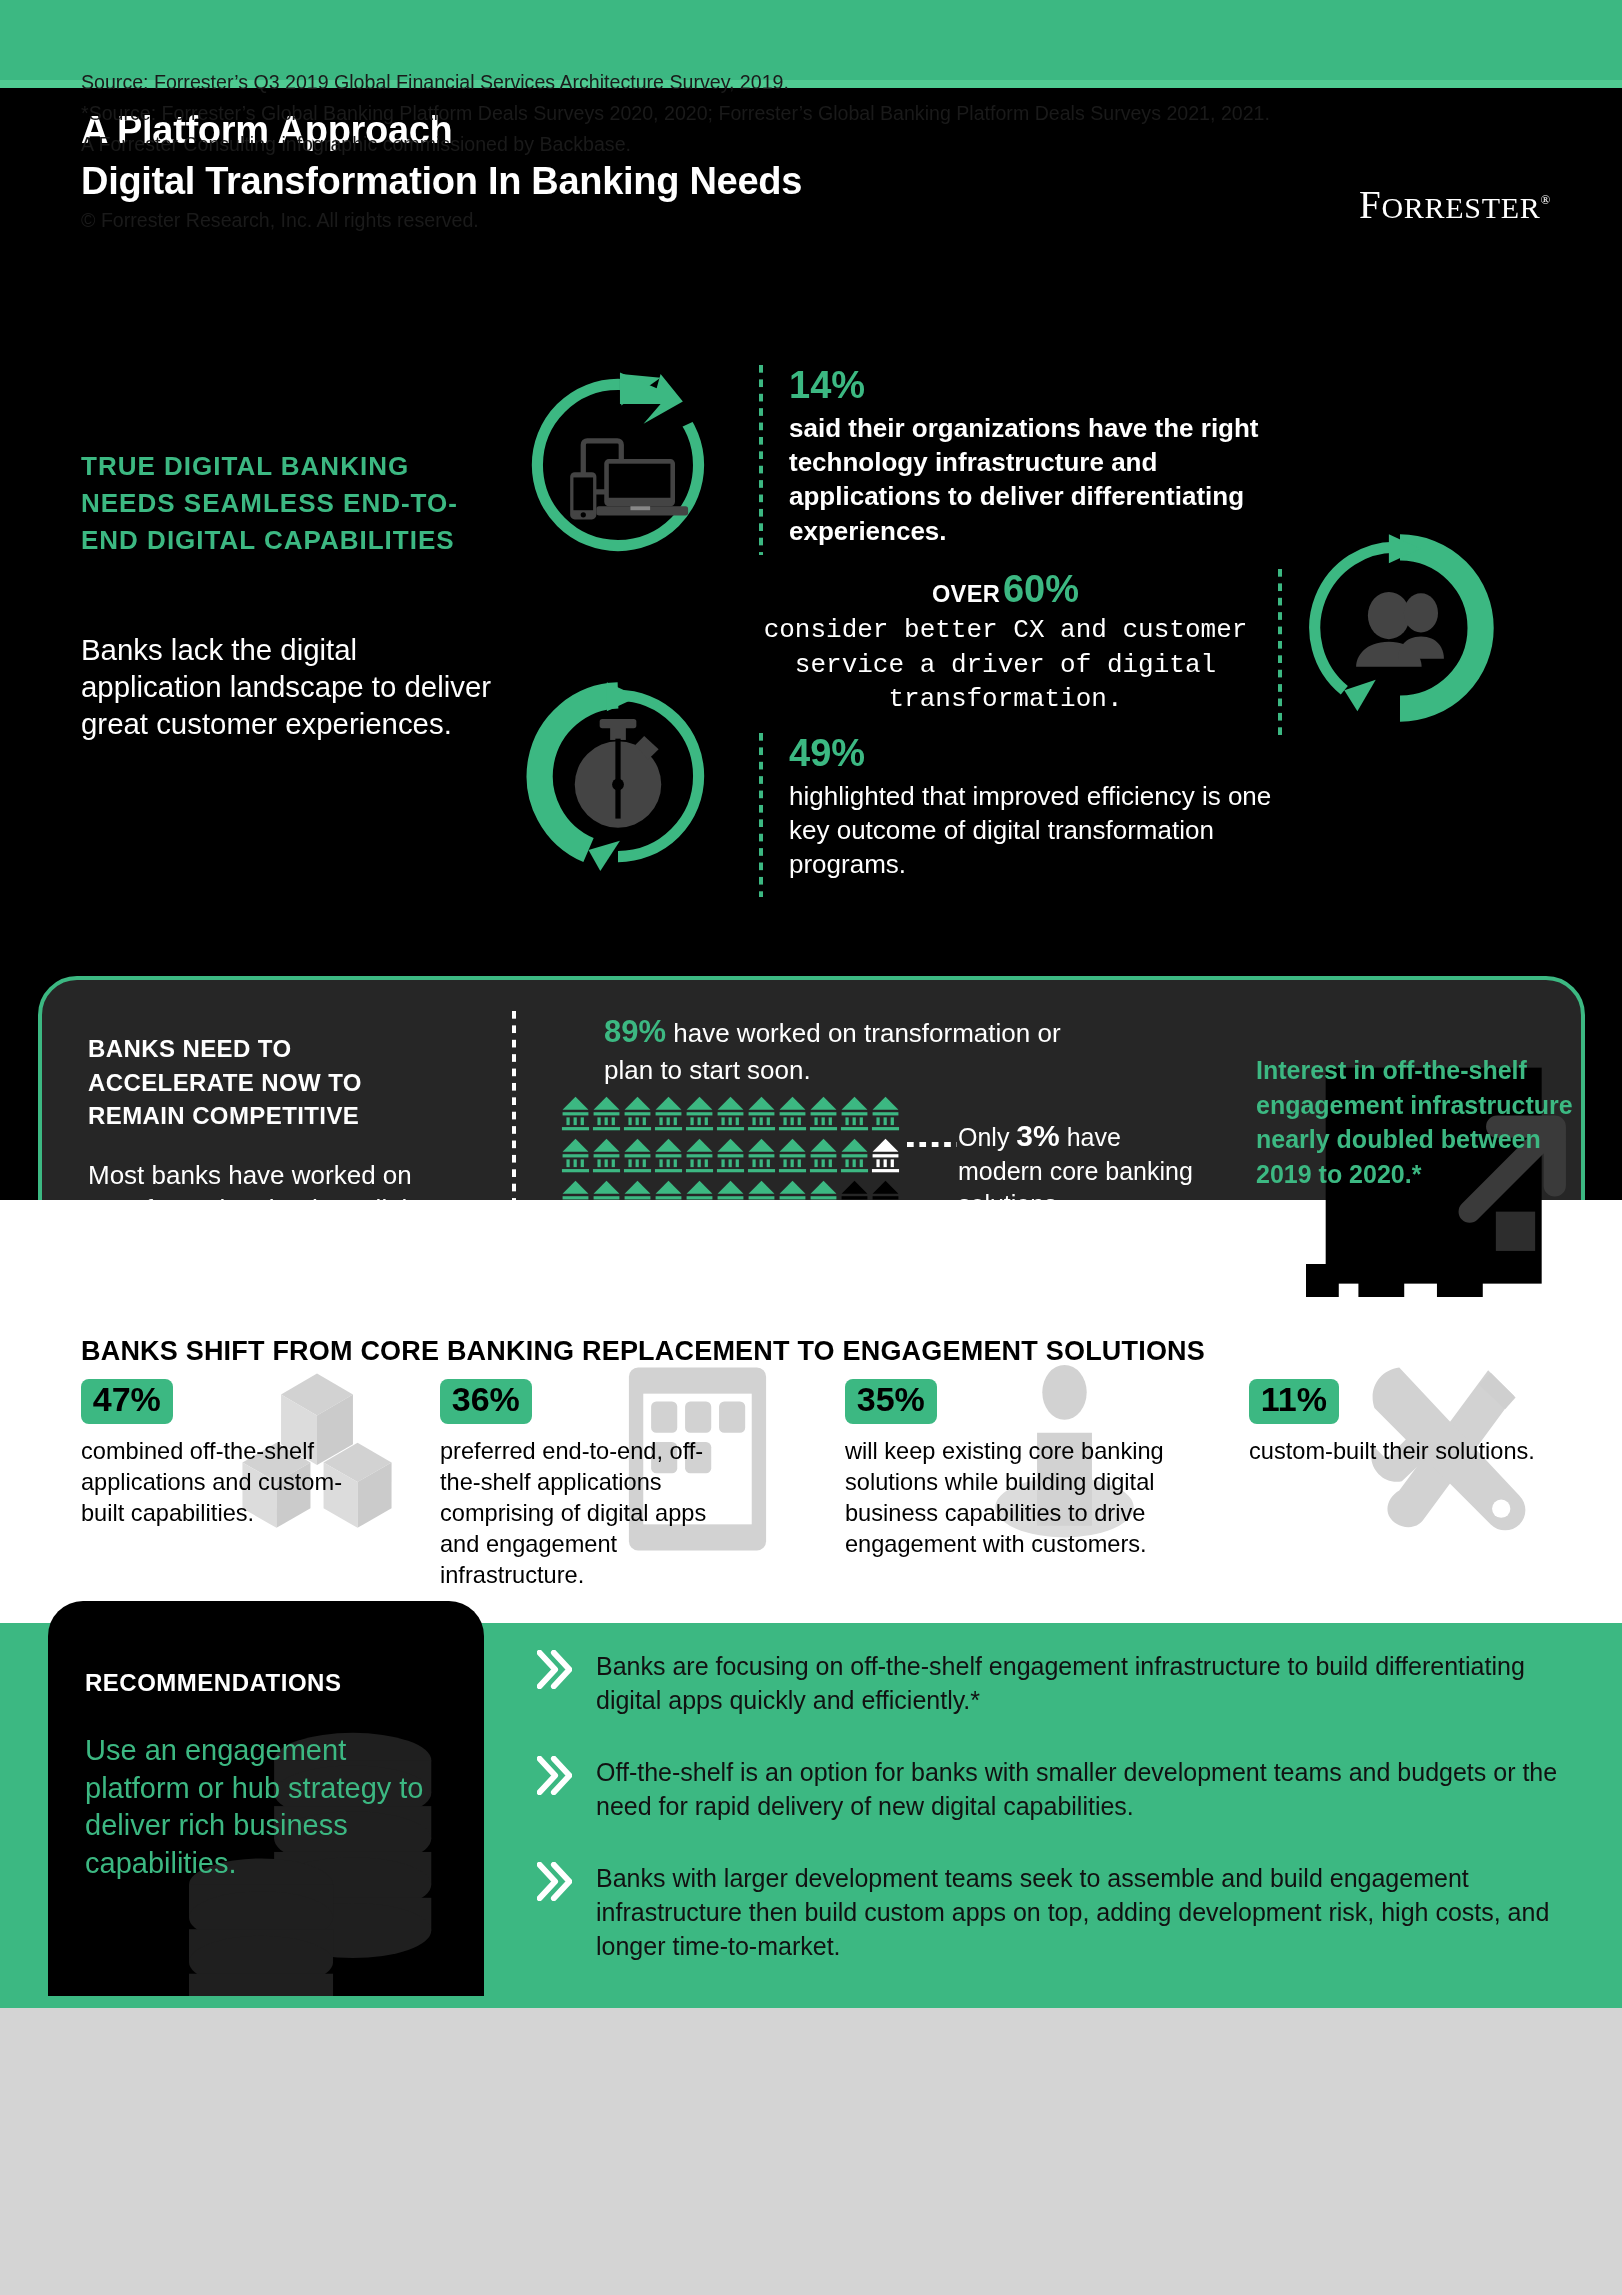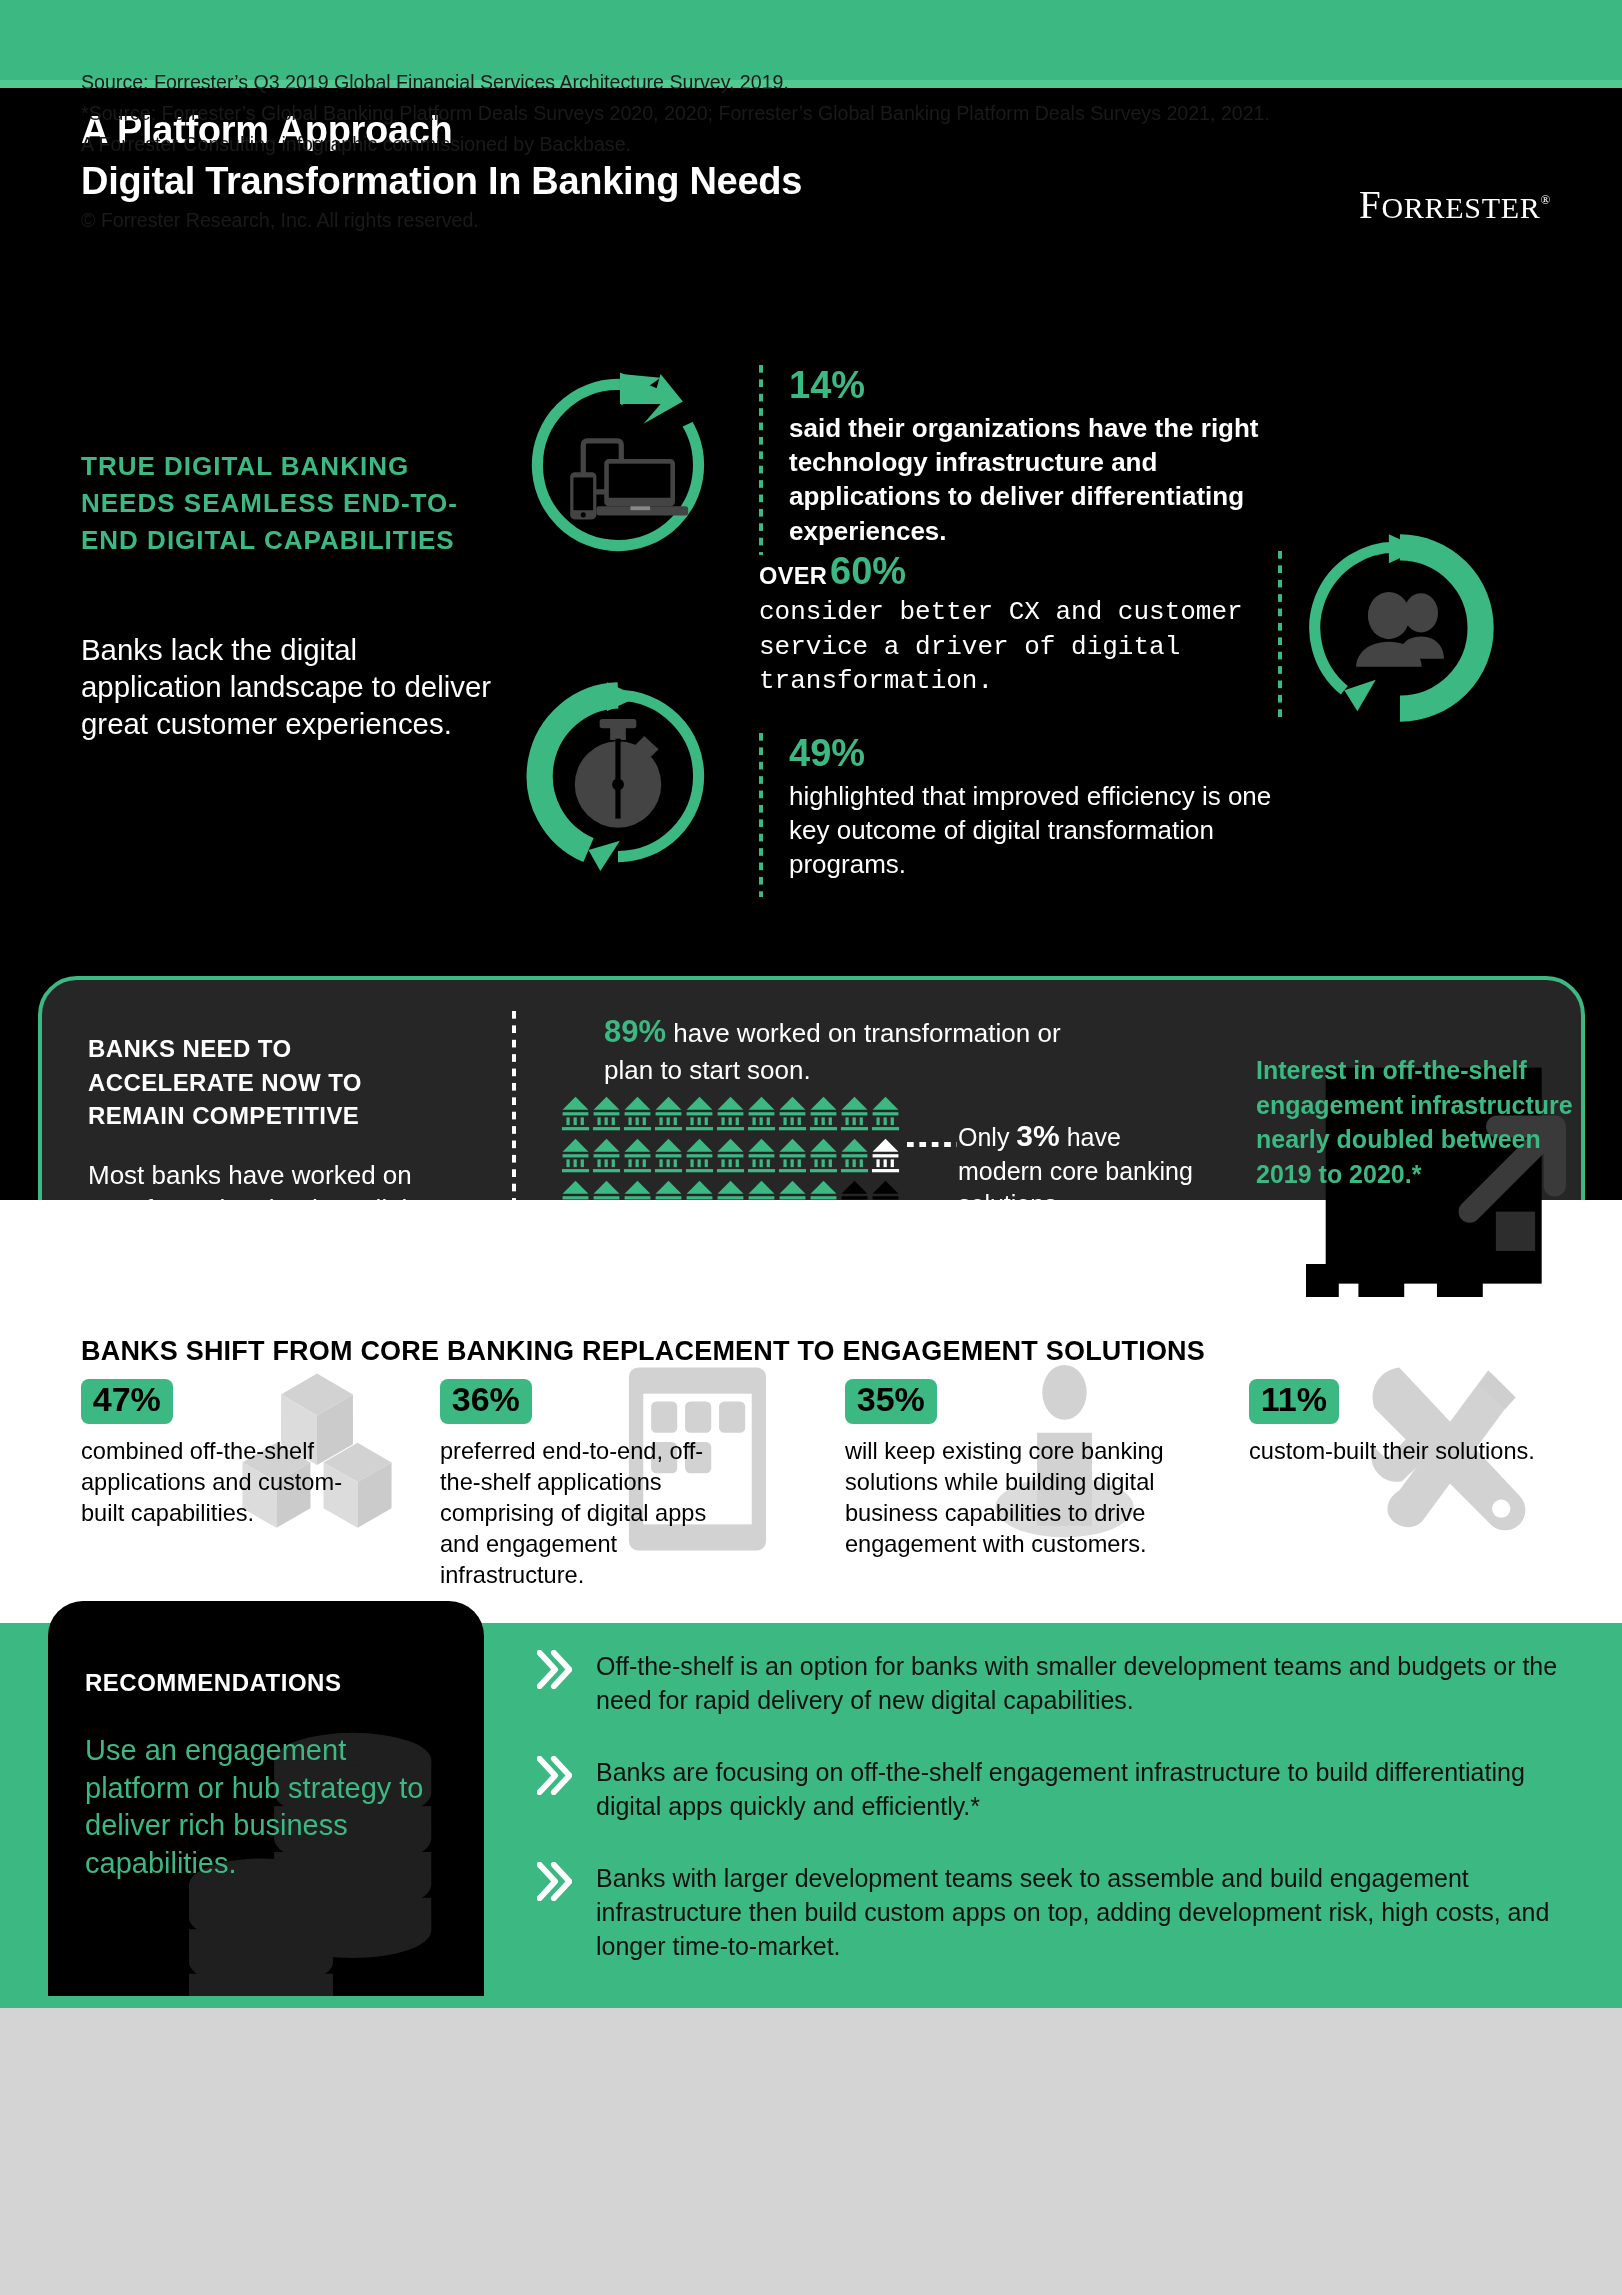--- a/index.html
+++ b/index.html
@@ -344,21 +344,21 @@
     <path d="M60 240 L108 224 L80 272 Z" fill="#3cb882"></path>
     <g fill="#444" transform="translate(78,92)">
       <ellipse cx="50" cy="34" rx="32" ry="36"></ellipse>
       <path d="M50 74 C14 74 0 96 0 112 L100 112 C100 96 86 74 50 74 Z"></path>
       <ellipse cx="99" cy="30" rx="26" ry="30"></ellipse>
       <path d="M99 66 C74 66 64 84 64 100 L134 100 C134 84 124 66 99 66 Z"></path>
     </g>
   </svg>
 </div>
 
-<div class="stat" style="left:759px; top:551px; width:523px; text-align:left;">
+<div class="stat" style="left:759px; top:569px; width:523px; text-align:center;">
   <div class="dotline" style="left:auto; right:0; height:170px;"></div>
   <div style="margin-right:30px;">
     <div>
       <span class="over">OVER</span>
       <span class="num">60%</span>
     </div>
     <div class="txt" style="margin-top:2.6px;font-family:Liberation Mono, monospace;">consider better CX and customer service a driver of digital transformation.</div>
   </div>
 </div>
 
@@ -815,28 +815,28 @@
   <div class="rec-head">RECOMMENDATIONS</div>
   <div class="rec-body">Use an engagement platform or hub strategy to deliver rich business capabilities.</div>
 </div>
 
 <div class="bullets">
   <div class="bullet">
     <svg class="chev" viewBox="0 0 54 60">
       <path d="M4 4 L28 30 L4 56" fill="none" stroke="#fff" stroke-width="9" stroke-linecap="round" stroke-linejoin="round"></path>
       <path d="M26 4 L50 30 L26 56" fill="none" stroke="#fff" stroke-width="9" stroke-linecap="round" stroke-linejoin="round"></path>
     </svg>
-    <span>Off-the-shelf is an option for banks with smaller development teams and budgets or the need for rapid delivery of new digital capabilities.</span>
+    <span>Banks are focusing on off-the-shelf engagement infrastructure to build differentiating digital apps quickly and efficiently.*</span>
   </div>
   <div class="bullet">
     <svg class="chev" viewBox="0 0 54 60">
       <path d="M4 4 L28 30 L4 56" fill="none" stroke="#fff" stroke-width="9" stroke-linecap="round" stroke-linejoin="round"></path>
       <path d="M26 4 L50 30 L26 56" fill="none" stroke="#fff" stroke-width="9" stroke-linecap="round" stroke-linejoin="round"></path>
     </svg>
-    <span>Banks are focusing on off-the-shelf engagement infrastructure to build differentiating digital apps quickly and efficiently.*</span>
+    <span>Off-the-shelf is an option for banks with smaller development teams and budgets or the need for rapid delivery of new digital capabilities.</span>
   </div>
   <div class="bullet">
     <svg class="chev" viewBox="0 0 54 60">
       <path d="M4 4 L28 30 L4 56" fill="none" stroke="#fff" stroke-width="9" stroke-linecap="round" stroke-linejoin="round"></path>
       <path d="M26 4 L50 30 L26 56" fill="none" stroke="#fff" stroke-width="9" stroke-linecap="round" stroke-linejoin="round"></path>
     </svg>
     <span>Banks with larger development teams seek to assemble and build engagement infrastructure then build custom apps on top, adding development risk, high costs, and longer time-to-market.</span>
   </div>
 </div>
 

